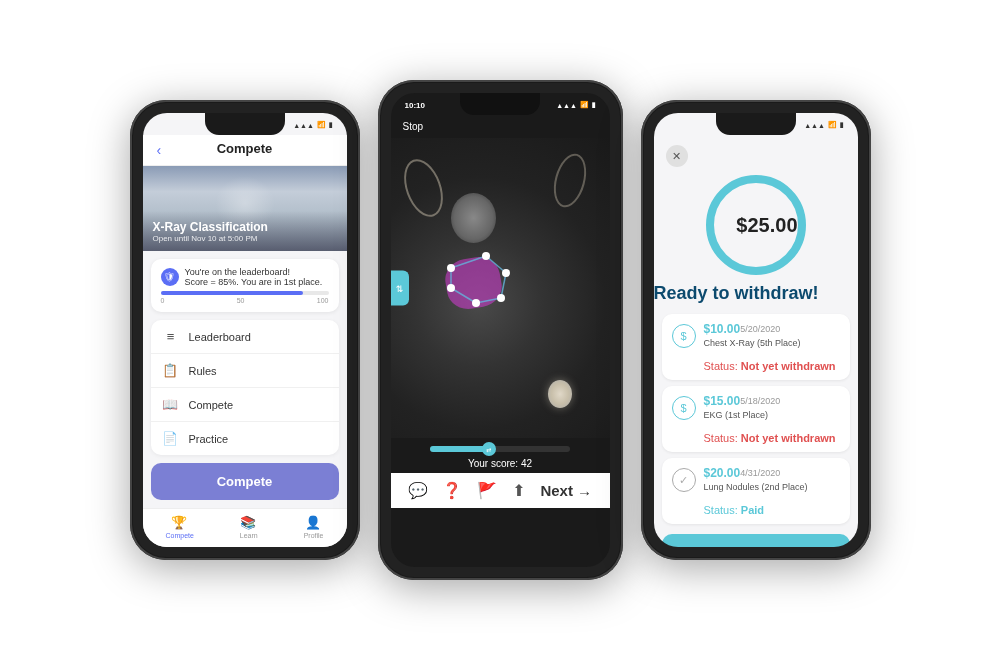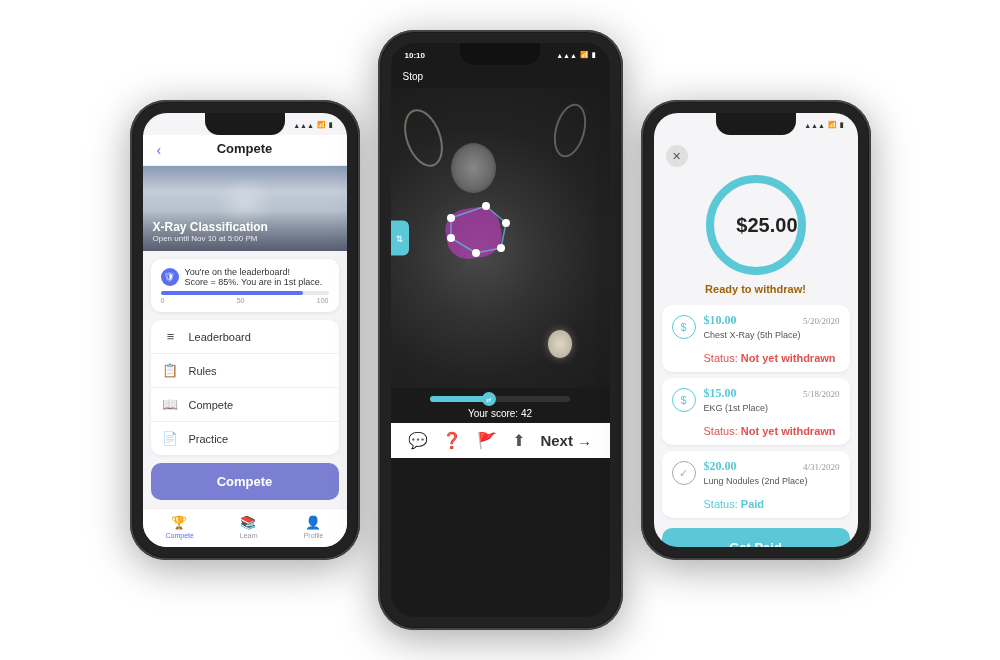--- a/index.html
+++ b/index.html
@@ -409,24 +409,24 @@
       align-items: center;
       justify-content: flex-end;
       position: relative;
     }
     .circle-amount-text {
       font-size: 20px;
       font-weight: 700;
       color: #222;
     }
     .ready-title {
-      text-align: center;
-      font-size: 11px;
+      text-align: left;
+      font-size: 18px;
       font-weight: 700;
-      color: #a16207;
+      color: #0c4a6e;
       margin-bottom: 10px;
     }
     .earnings-list {
       margin: 0 8px;
       display: flex;
       flex-direction: column;
       gap: 6px;
     }
     .earning-item {
       background: #fff;
@@ -447,23 +447,21 @@
       flex-shrink: 0;
       margin-top: 2px;
     }
     .earning-icon.check {
       border-color: #aaa;
       color: #aaa;
     }
     .earning-details { flex: 1; }
     .earning-top {
       display: flex;
-      justify-content: space-between;
-      align-items: center;
-      font-family: Liberation Serif, serif;
+      align-items: center;
     }
     .earning-amount {
       font-size: 12px;
       font-weight: 700;
       color: #5bc8d8;
     }
     .earning-date {
       font-size: 9px;
       color: #999;
     }
@@ -577,21 +575,21 @@
           </div>
           <div class="nav-item inactive">
             <span class="nav-icon">👤</span>
             <span>Profile</span>
           </div>
         </div>
       </div>
     </div>
   </div>
 
-  <div class="phone" style="height:600px; width:245px;">
+  <div class="phone" style="height:500px; width:245px;">
     <div class="phone-inner">
       <div class="phone-screen phone2-screen" style="background:#1a1a1a;">
         <div class="notch" style="background:#111;"></div>
 
         <div class="status-bar dark-status">
           <span>10:10</span>
           <div class="status-icons">
             <span>▲▲▲</span>
             <span>📶</span>
             <span>▮</span>

